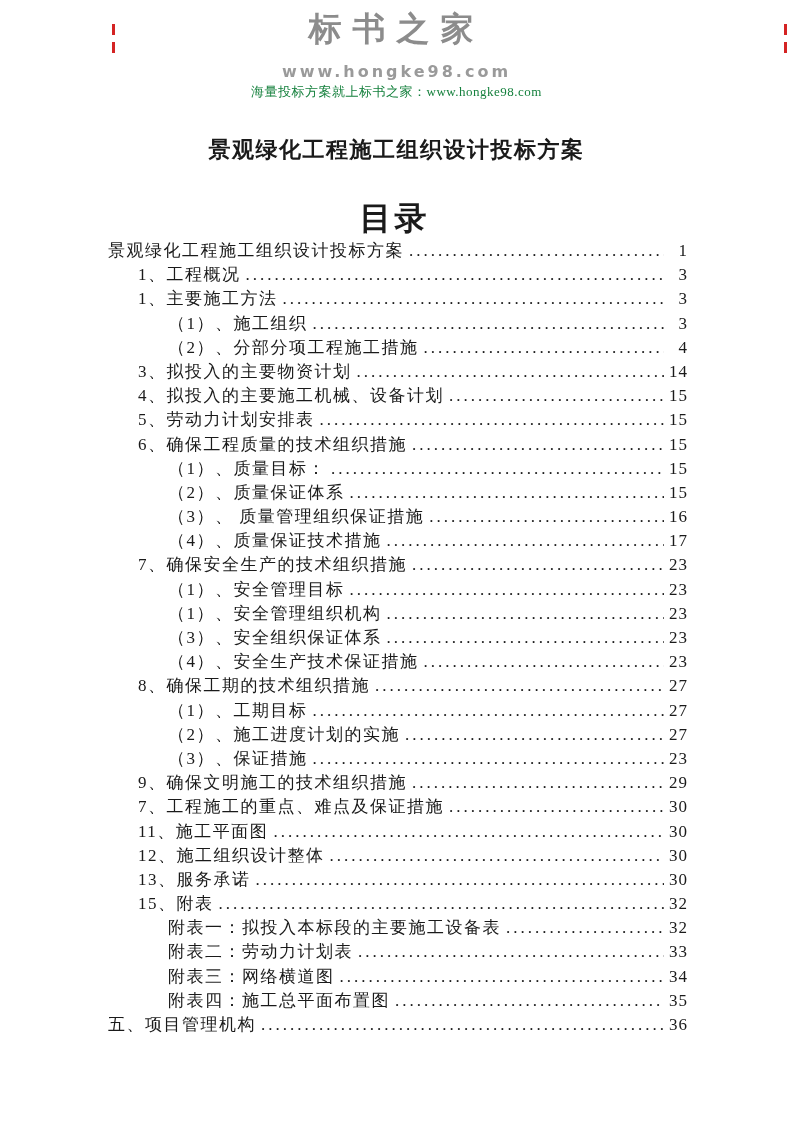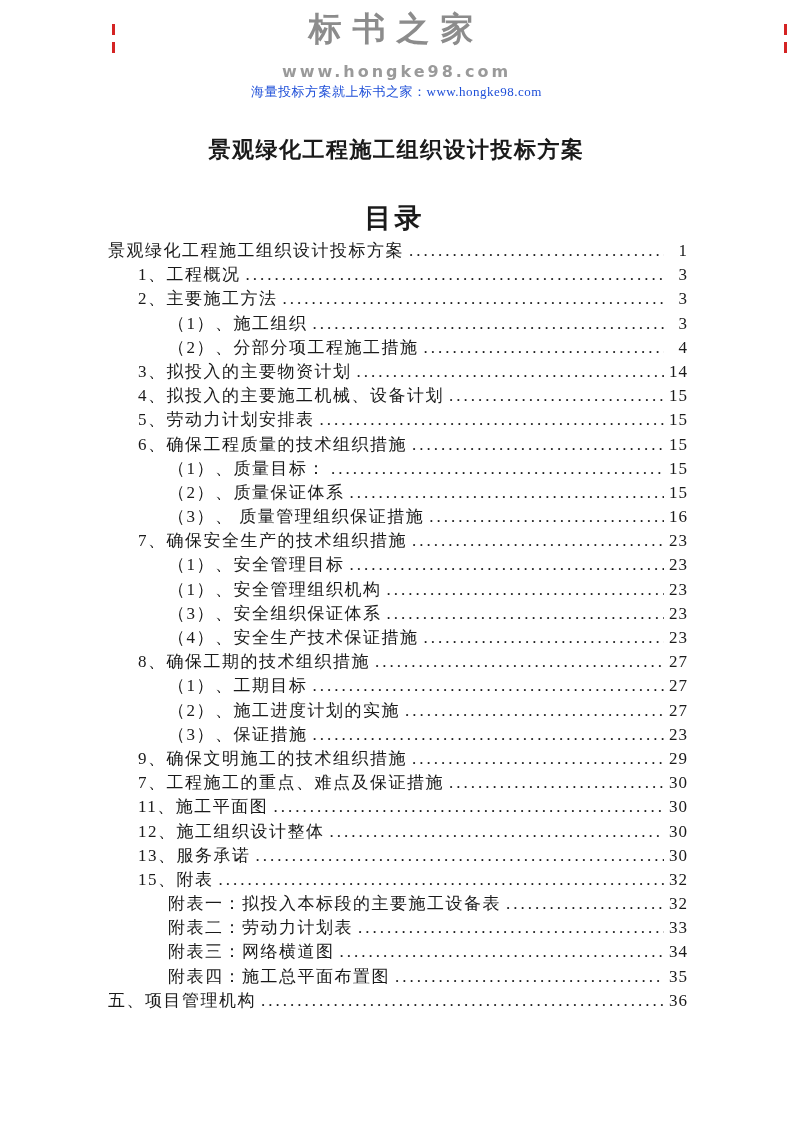--- a/index.html
+++ b/index.html
@@ -17,35 +17,35 @@
     font-family:"DejaVu Sans","Liberation Sans",sans-serif;
     font-size:33px;font-weight:bold;color:#8c8c8c;
     letter-spacing:11px;line-height:36px;
   }
   .site-url{
     font-family:"DejaVu Sans","Liberation Sans",sans-serif;
     font-size:16px;font-weight:bold;color:#9a9a9a;
     letter-spacing:3px;line-height:19px;margin-top:15px;
   }
   .tagline{
-    font-size:13px;color:#1d4ed8;line-height:17px;margin-top:2px;
+    font-size:13px;color:#15803d;line-height:17px;margin-top:2px;
     letter-spacing:0.5px;
   }
   .red-mark{position:absolute;top:24px;width:9px;height:11px;}
   .red-mark.left{left:110px;}
   .red-mark.right{left:782px;}
   .red-mark i{display:inline-block;width:3px;height:11px;margin-right:2px;vertical-align:top;}
   
   .doc-title{
     margin:37px 0 0 0;text-align:center;
     font-size:22px;font-weight:bold;letter-spacing:1.5px;line-height:26px;
   }
   .toc-heading{
     margin:39px 4px 0 0;text-align:center;
-    font-size:27px;font-weight:bold;letter-spacing:3px;line-height:32px;
+    font-size:32px;font-weight:bold;letter-spacing:3px;line-height:32px;
   }
   
   .toc{margin:5px 0 0 108px;width:580px;}
   .toc-row{
     display:flex;align-items:baseline;
     height:24.2px;line-height:24.2px;
     font-size:17px;white-space:nowrap;
   }
   .toc-row.lvl0{padding-left:0;}
   .toc-row.lvl1{padding-left:30px;}
@@ -82,21 +82,21 @@
           <span class="t">景观绿化工程施工组织设计投标方案</span>
           <span class="dots"></span>
           <span class="pg">1</span>
         </div>
         <div class="toc-row lvl1">
           <span class="t">1、工程概况</span>
           <span class="dots"></span>
           <span class="pg">3</span>
         </div>
         <div class="toc-row lvl1">
-          <span class="t">2、主要施工方法</span>
+          <span class="t">1、主要施工方法</span>
           <span class="dots"></span>
           <span class="pg">3</span>
         </div>
         <div class="toc-row lvl2">
           <span class="t">（1）、施工组织</span>
           <span class="dots"></span>
           <span class="pg">3</span>
         </div>
         <div class="toc-row lvl2">
           <span class="t">（2）、分部分项工程施工措施</span>
@@ -130,20 +130,25 @@
         </div>
         <div class="toc-row lvl2">
           <span class="t">（2）、质量保证体系</span>
           <span class="dots"></span>
           <span class="pg">15</span>
         </div>
         <div class="toc-row lvl2">
           <span class="t">（3）、 质量管理组织保证措施</span>
           <span class="dots"></span>
           <span class="pg">16</span>
+        </div>
+        <div class="toc-row lvl2">
+          <span class="t">（4）、质量保证技术措施</span>
+          <span class="dots"></span>
+          <span class="pg">17</span>
         </div>
         <div class="toc-row lvl1">
           <span class="t">7、确保安全生产的技术组织措施</span>
           <span class="dots"></span>
           <span class="pg">23</span>
         </div>
         <div class="toc-row lvl2">
           <span class="t">（1）、安全管理目标</span>
           <span class="dots"></span>
           <span class="pg">23</span>

